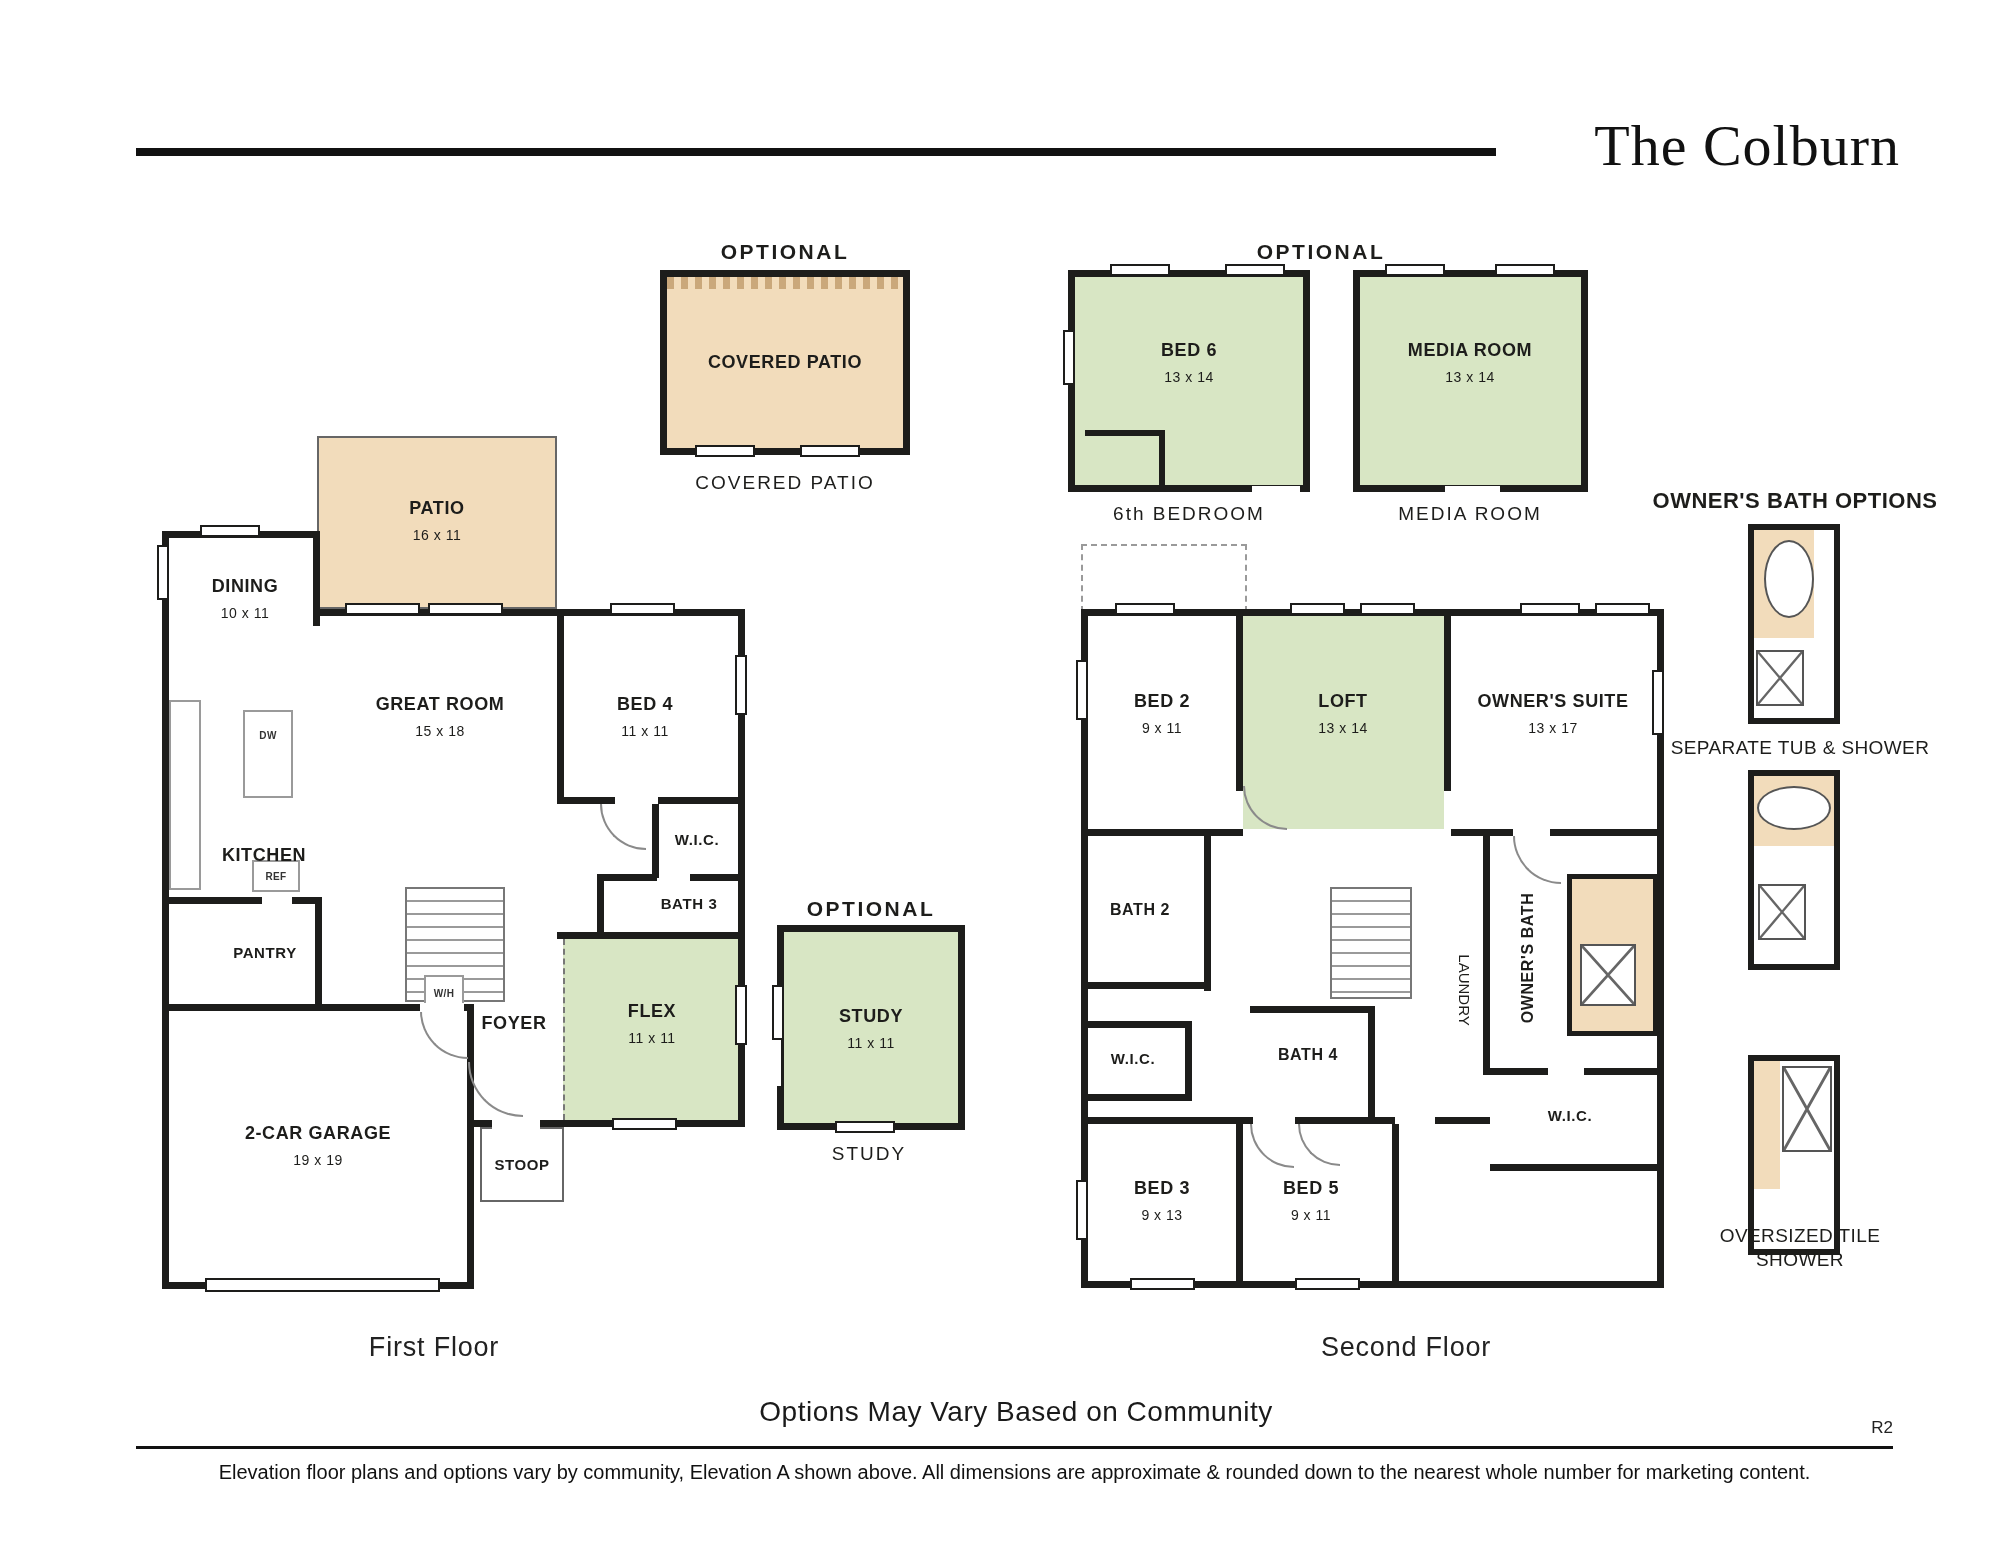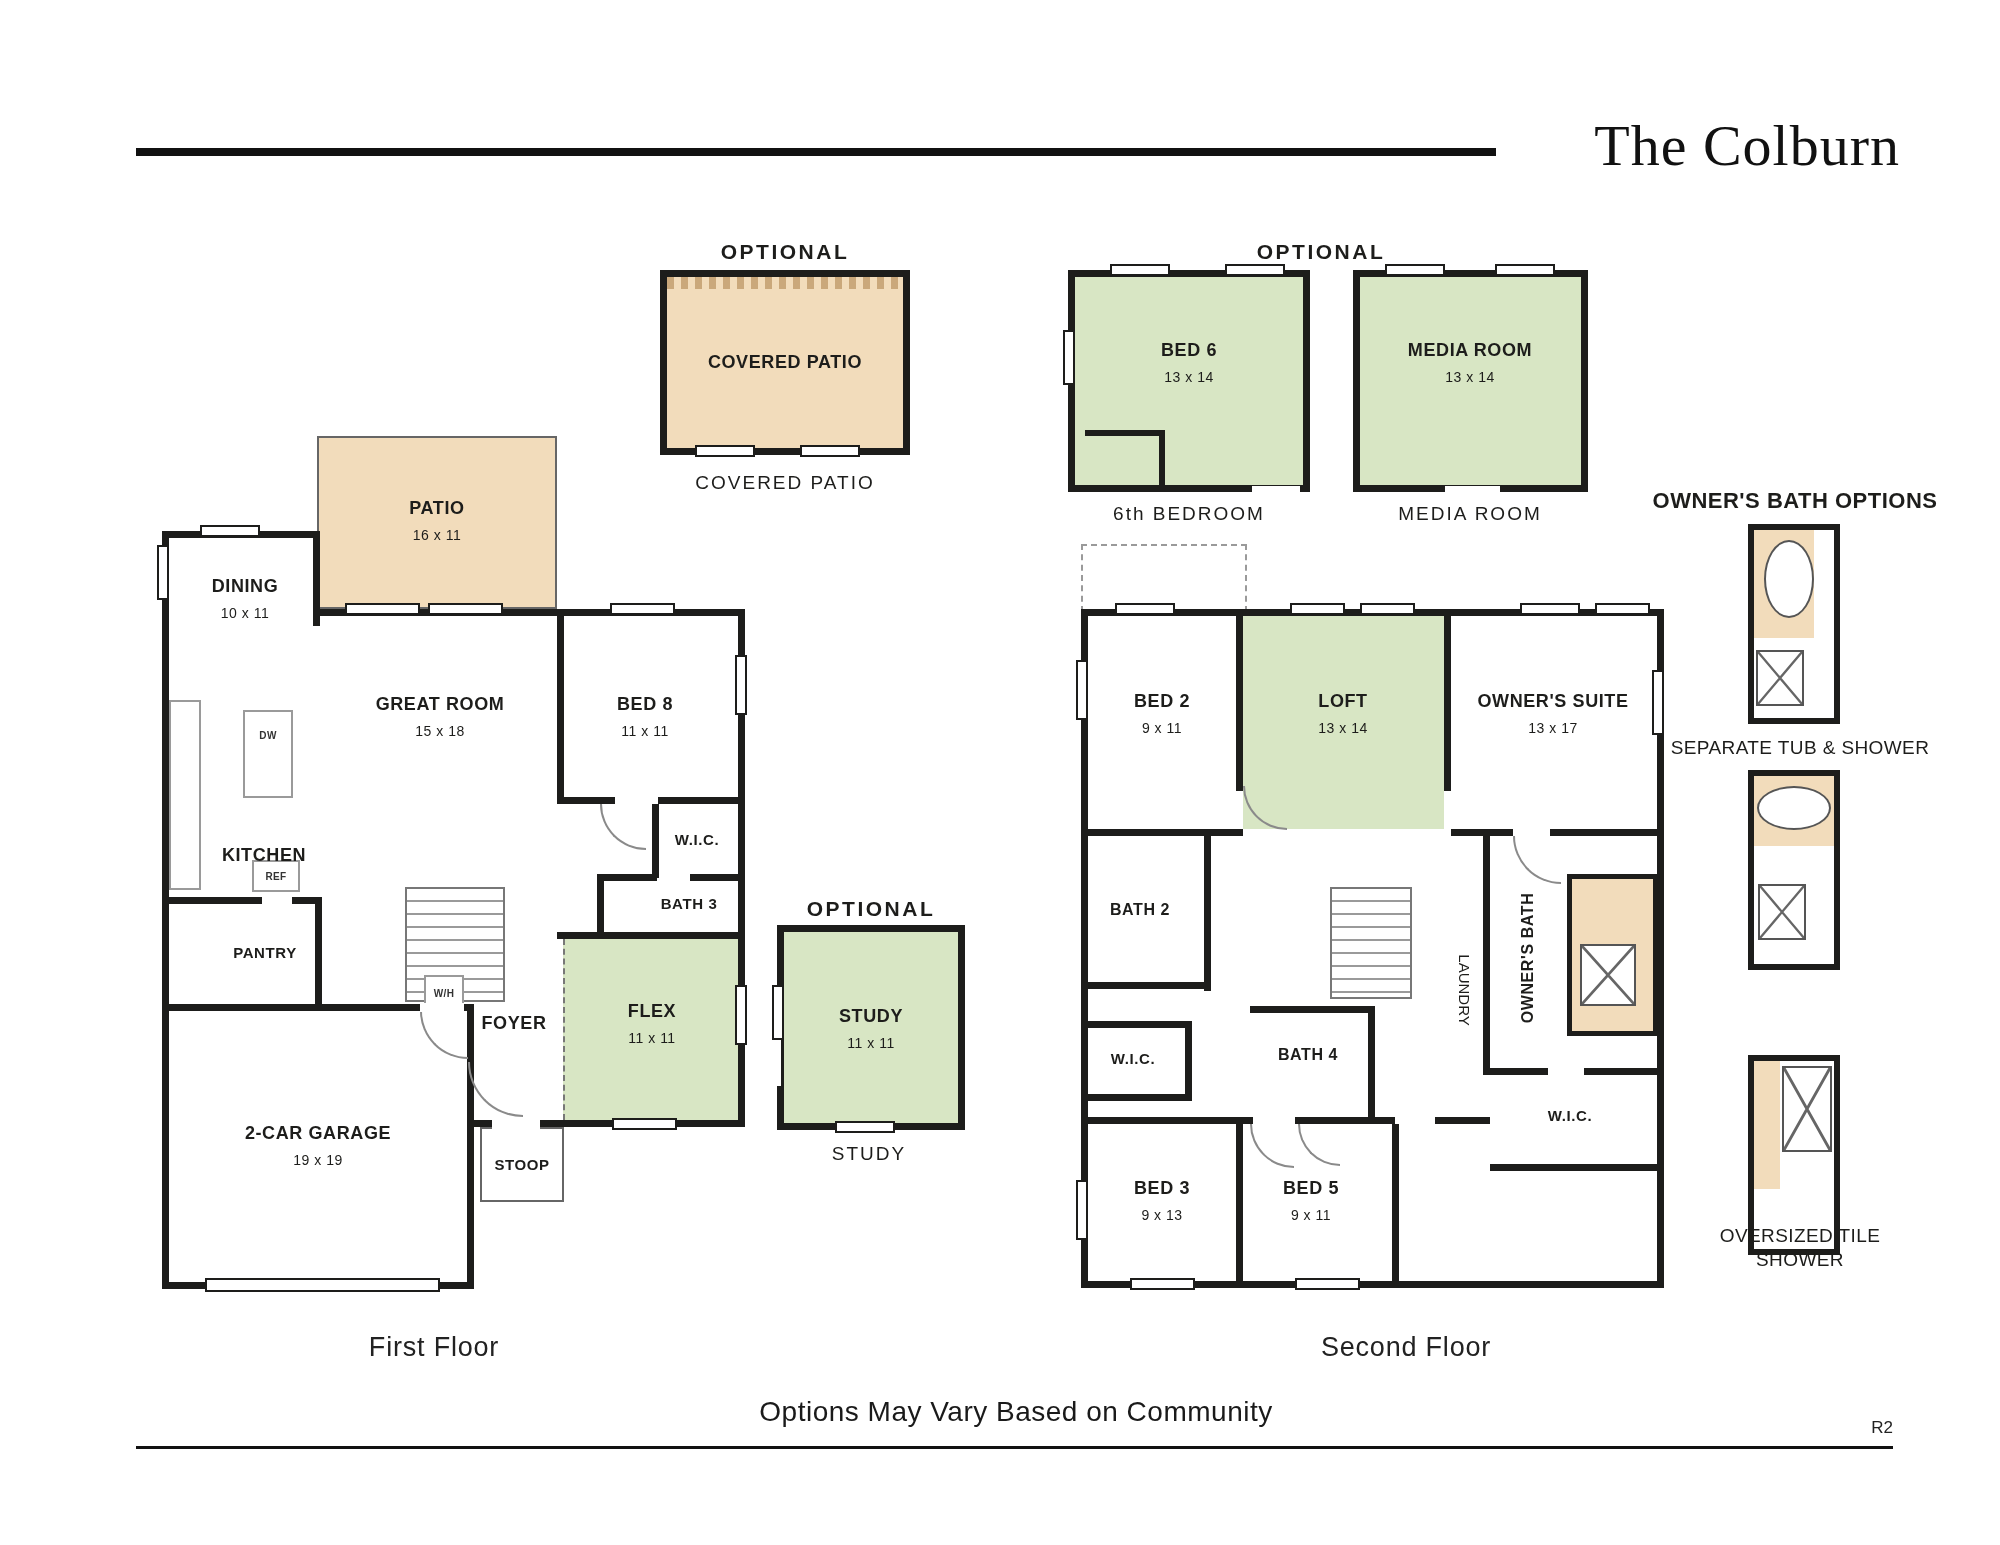--- a/index.html
+++ b/index.html
@@ -104,21 +104,21 @@
   </div>
   <div class="room-label" style="left:245px;top:598px">
     <div class="rname">DINING</div>
     <div class="rdims">10 x 11</div>
   </div>
   <div class="room-label" style="left:440px;top:716px">
     <div class="rname">GREAT ROOM</div>
     <div class="rdims">15 x 18</div>
   </div>
   <div class="room-label" style="left:645px;top:716px">
-    <div class="rname">BED 8</div>
+    <div class="rname">BED 4</div>
     <div class="rdims">11 x 11</div>
   </div>
   <div class="room-label" style="left:264px;top:855px">
     <div class="rname">KITCHEN</div>
   </div>
   <div class="room-label" style="left:697px;top:839px">
     <div class="rname" style="font-size:15px">W.I.C.</div>
   </div>
   <div class="room-label" style="left:689px;top:903px">
     <div class="rname" style="font-size:15px">BATH 3</div>
@@ -295,15 +295,16 @@
       <svg viewBox="0 0 10 10" preserveAspectRatio="none">
         <path d="M0 0 L10 10 M10 0 L0 10" stroke="#666" stroke-width="0.5" fill="none"></path>
       </svg>
     </div>
   <div class="bo-cap" style="left:1800px;top:1224px;width:170px">OVERSIZED TILE SHOWER</div>
 
   <div id="community">Options May Vary Based on Community</div>
   <div id="rev">R2</div>
   <div class="rule" style="left:136px;top:1446px;width:1757px;height:3px"></div>
   <div id="disclaimer">
+    <div>Elevation floor plans and options vary by community, Elevation A shown above. All dimensions are approximate &amp; rounded down to the nearest whole number for marketing content.</div>
   </div>
 
 </div>
 
 </body></html>

